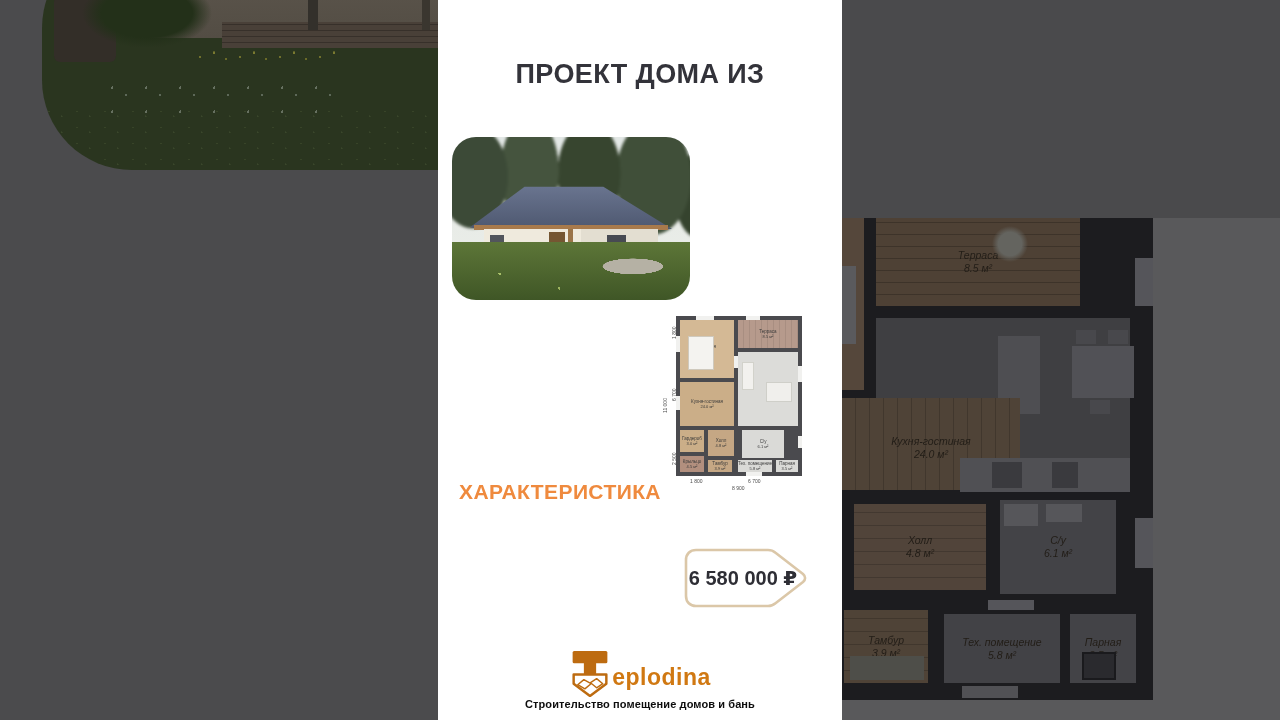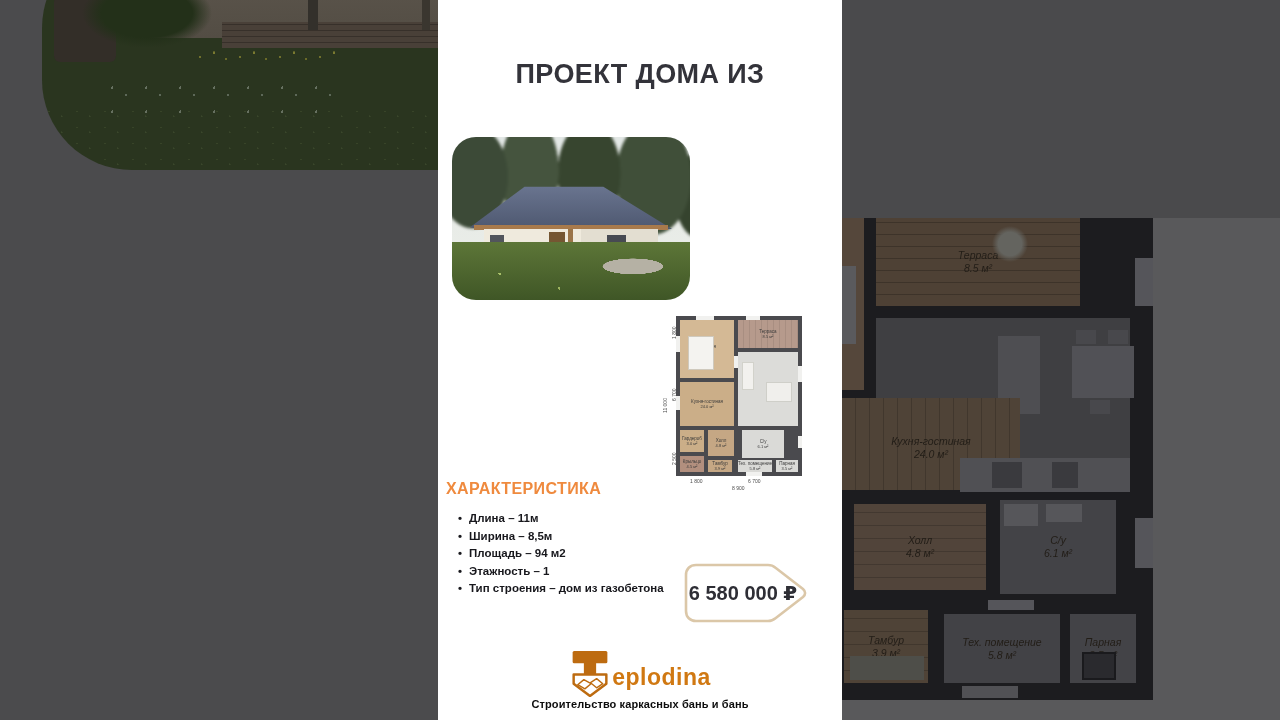--- a/index.html
+++ b/index.html
@@ -133,27 +133,27 @@
   .g1{left:20px;top:0;width:18px;height:4px;} .g2{left:70px;top:0;width:14px;height:4px;}
   .g3{left:0;top:20px;width:4px;height:16px;} .g4{left:0;top:80px;width:4px;height:14px;}
   .g5{left:122px;top:50px;width:4px;height:16px;} .g6{left:122px;top:120px;width:4px;height:12px;}
   .g7{left:70px;top:156px;width:16px;height:4px;} .g8{left:58px;top:40px;width:4px;height:12px;}
   .dim{position:absolute;font-size:5px;color:#4c4c4c;white-space:nowrap;}
   .dimv{transform:rotate(-90deg);transform-origin:left top;}
   .dv-total{left:2px;top:100px;} .dv1{left:11px;top:26px;} .dv2{left:11px;top:88px;} .dv3{left:11px;top:152px;}
   .dh1{left:30px;top:165px;} .dh2{left:88px;top:165px;} .dh-total{left:72px;top:172px;}
 
   
-  .char-head{position:absolute;left:8px;top:480px;font-size:16px;font-weight:800;letter-spacing:.4px;}
+  .char-head{position:absolute;left:21px;top:480px;font-size:21px;font-weight:800;letter-spacing:.4px;}
   .char-list{position:absolute;left:20px;top:510px;margin:0;padding:0;list-style:none;
              font-size:11.5px;font-weight:700;color:#17171c;line-height:17.5px;}
   .char-list li::before{content:"•";margin-right:7px;}
 
   
-  .price-tag{position:absolute;left:244px;top:562px;width:130px;height:62px;}
+  .price-tag{position:absolute;left:244px;top:547px;width:130px;height:62px;}
   .price-tag svg{position:absolute;left:0;top:0;}
   .price-text{position:absolute;left:10px;top:0;width:102px;height:62px;display:flex;align-items:center;
               justify-content:center;font-size:20px;font-weight:700;color:#2e2e35;white-space:nowrap;}
 
   
   .logo{position:absolute;left:0;right:0;top:650px;display:flex;flex-direction:column;align-items:center;}
   .logo-row{display:flex;align-items:flex-end;}
   .logo-text{font-size:23px;font-weight:800;color:#d07812;letter-spacing:.5px;line-height:40px;margin-left:1px;}
   .tagline{font-size:11px;font-weight:700;color:#0d0d0d;margin-top:1px;letter-spacing:.1px;}
 </style>
@@ -311,43 +311,36 @@
       <span class="dim dimv dv-total">11 000</span>
       <span class="dim dimv dv1">1 800</span>
       <span class="dim dimv dv2">6 700</span>
       <span class="dim dimv dv3">2 500</span>
       <span class="dim dh1">1 800</span>
       <span class="dim dh2">6 700</span>
       <span class="dim dh-total">8 900</span>
     </div>
 
     <h2 class="char-head" style="color:#ef8a3e;margin:0;">ХАРАКТЕРИСТИКА</h2>
-    <ul class="char-list">
-      <li>Длина – 11м</li>
-      <li>Ширина – 8,5м</li>
-      <li>Площадь – 94 м2</li>
-      <li>Этажность – 1</li>
-      <li>Тип строения – дом из газобетона</li>
-    </ul>
 
     <div class="price-tag">
       <svg width="130" height="62" viewBox="0 0 130 62">
         <path d="M14 3 H86 C89 3 91.5 4 93.5 5.8 L121 27 C123.8 29.4 123.8 32.6 121 35 L93.5 56.2 C91.5 58 89 59 86 59 H14 C8 59 4 55 4 49 V13 C4 7 8 3 14 3 Z" fill="#ffffff" stroke="#dbc7a8" stroke-width="2.6" stroke-linejoin="round"></path>
       </svg>
       <span class="price-text">6 580 000 ₽</span>
     </div>
 
     <div class="logo">
       <div class="logo-row">
         <svg width="42" height="47" viewBox="0 0 40 46">
           <rect x="3" y="1" width="34" height="12" rx="1.5" fill="#bd6b10"></rect>
           <rect x="14" y="11" width="12" height="17" fill="#bd6b10"></rect>
           <path d="M4 24 H36 V33 L20 45 L4 33 Z" fill="#ffffff" stroke="#bd6b10" stroke-width="2.4" stroke-linejoin="round"></path>
           <path d="M8 34 l6 -5 l7 4 l-6 5 z" fill="#ffffff" stroke="#bd6b10" stroke-width="1.4" stroke-linejoin="round"></path>
           <path d="M20.5 32 l6 -4 l6 5 l-6 4 z" fill="#ffffff" stroke="#bd6b10" stroke-width="1.4" stroke-linejoin="round"></path>
         </svg>
         <span class="logo-text">eplodina</span>
       </div>
-      <div class="tagline">Строительство каркасных бань и бань</div>
+      <div class="tagline">Строительство помещение домов и бань</div>
     </div>
 
   </div>
 </div>
 
 </body></html>

